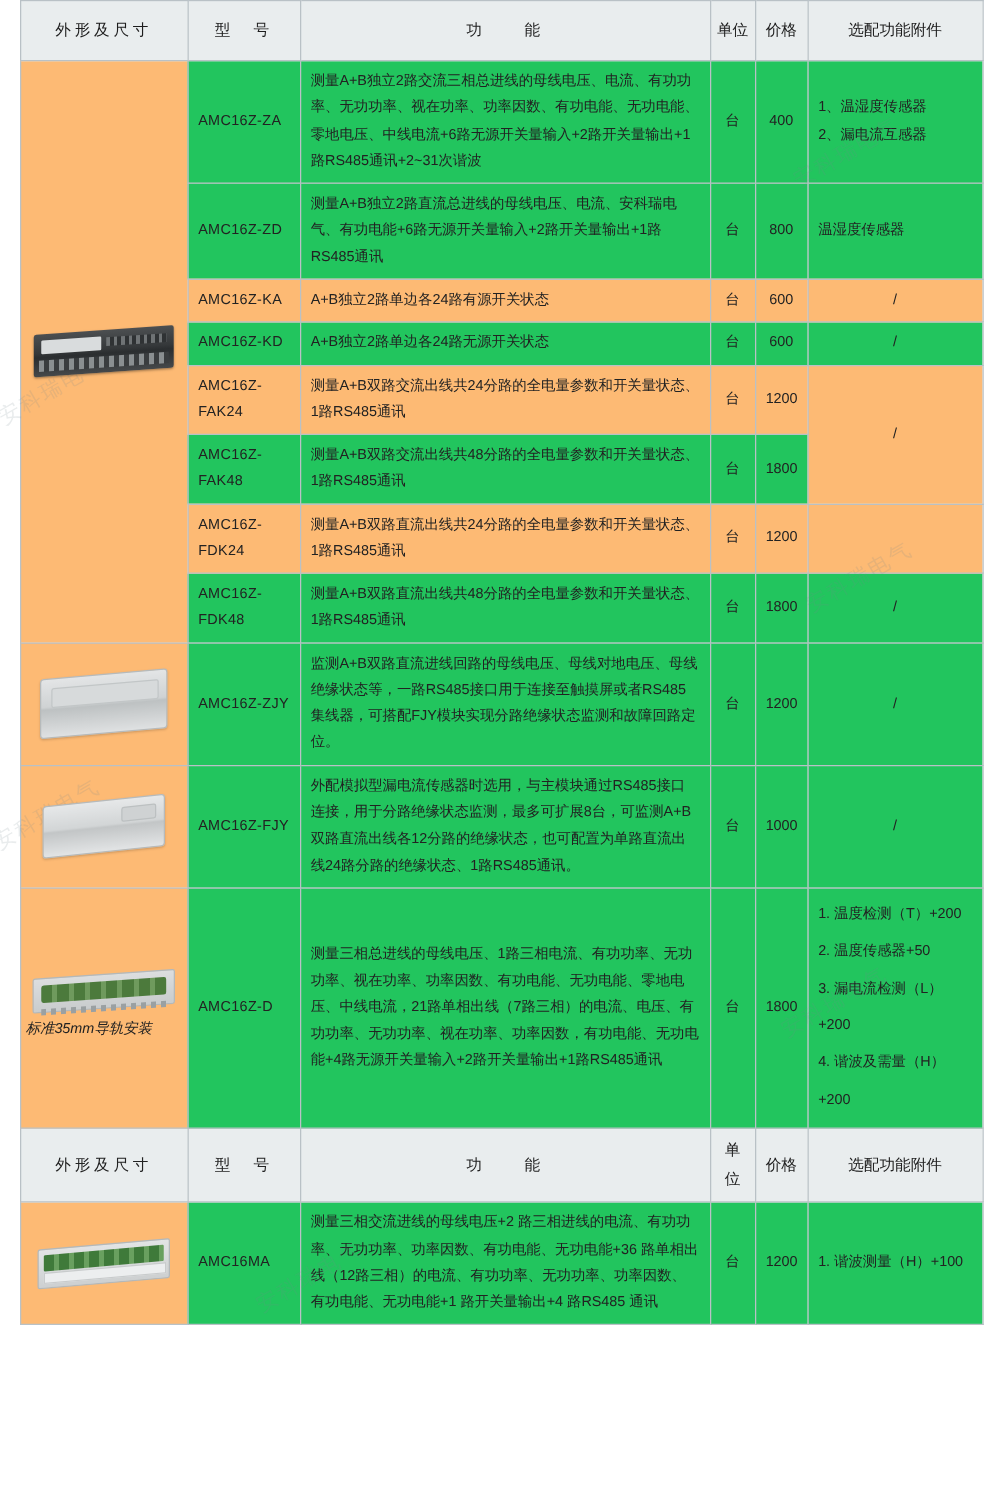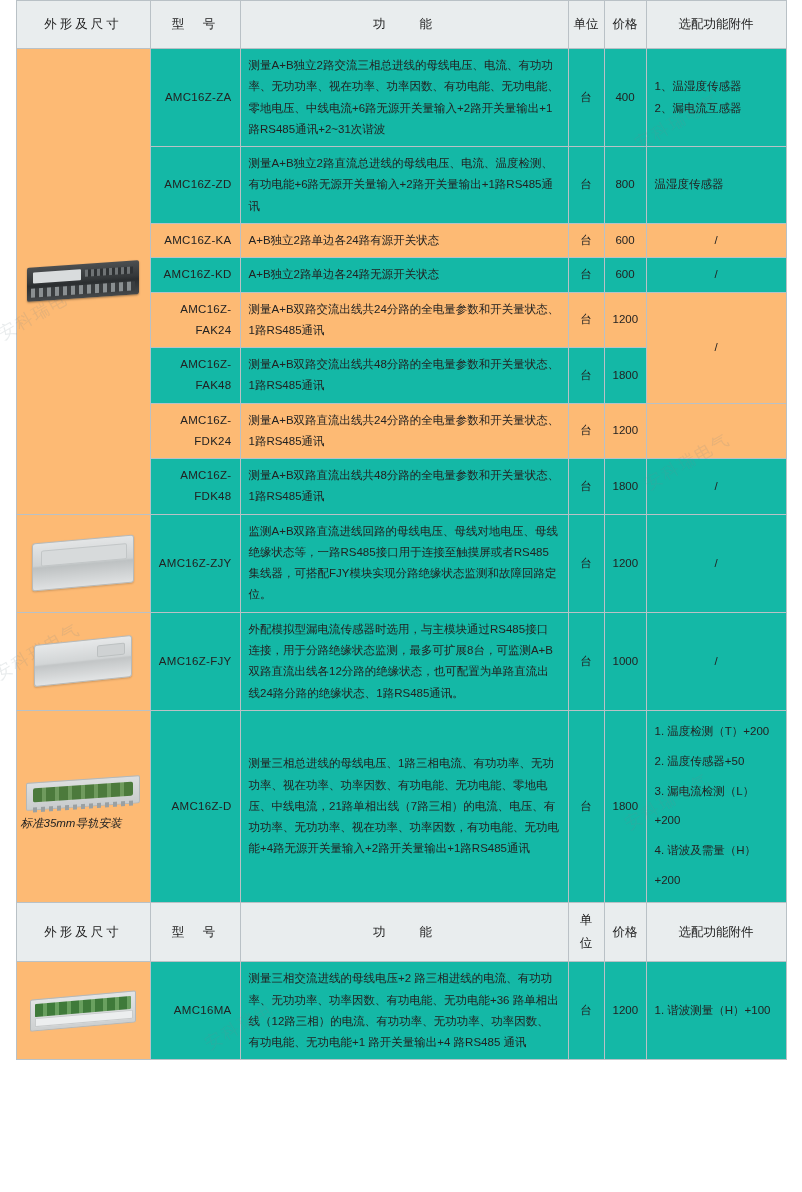--- a/index.html
+++ b/index.html
@@ -47,24 +47,24 @@
   }
   thead td{
     background:#e9edee;
     text-align:center;
     font-size:12.5px;
     letter-spacing:3px;
     padding:12px 4px;
     color:#1d1d1d;
   }
   .hdr-row td{background:#e9edee;}
-  .cell-shade{background:#14b8a6;}
+  .cell-shade{background:#22c55e;}
   .cell-white{background:#fdba74;}
   .c-center{text-align:center;}
-  .c-model-cell{text-align:right;font-size:11.5px;letter-spacing:0.3px;}
+  .c-model-cell{text-align:left;font-size:11.5px;letter-spacing:0.3px;}
   .c-func-cell{text-align:left;}
   .c-opt-cell{text-align:left;}
   .c-opt-slash{text-align:center;}
   .img-cell{text-align:center;padding:10px 4px;}
   .caption{
     font-size:11.5px;
     text-align:left;
     margin-top:6px;
     color:#222;
     font-style:italic;
@@ -208,21 +208,21 @@
         </td>
         <td class="c-model-cell cell-shade">AMC16Z-ZA</td>
         <td class="c-func-cell cell-shade">测量A+B独立2路交流三相总进线的母线电压、电流、有功功率、无功功率、视在功率、功率因数、有功电能、无功电能、零地电压、中线电流+6路无源开关量输入+2路开关量输出+1路RS485通讯+2~31次谐波</td>
         <td class="c-center cell-shade">台</td>
         <td class="c-center cell-shade">400</td>
         <td class="c-opt-cell cell-shade" style="white-space:pre-line;">1、温湿度传感器
 2、漏电流互感器</td>
       </tr>
       <tr>
         <td class="c-model-cell cell-shade">AMC16Z-ZD</td>
-        <td class="c-func-cell cell-shade">测量A+B独立2路直流总进线的母线电压、电流、温度检测、有功电能+6路无源开关量输入+2路开关量输出+1路RS485通讯</td>
+        <td class="c-func-cell cell-shade">测量A+B独立2路直流总进线的母线电压、电流、安科瑞电气、有功电能+6路无源开关量输入+2路开关量输出+1路RS485通讯</td>
         <td class="c-center cell-shade">台</td>
         <td class="c-center cell-shade">800</td>
         <td class="c-opt-cell cell-shade">温湿度传感器</td>
       </tr>
       <tr>
         <td class="c-model-cell cell-white">AMC16Z-KA</td>
         <td class="c-func-cell cell-white">A+B独立2路单边各24路有源开关状态</td>
         <td class="c-center cell-white">台</td>
         <td class="c-center cell-white">600</td>
         <td class="c-opt-slash cell-white">/</td>

